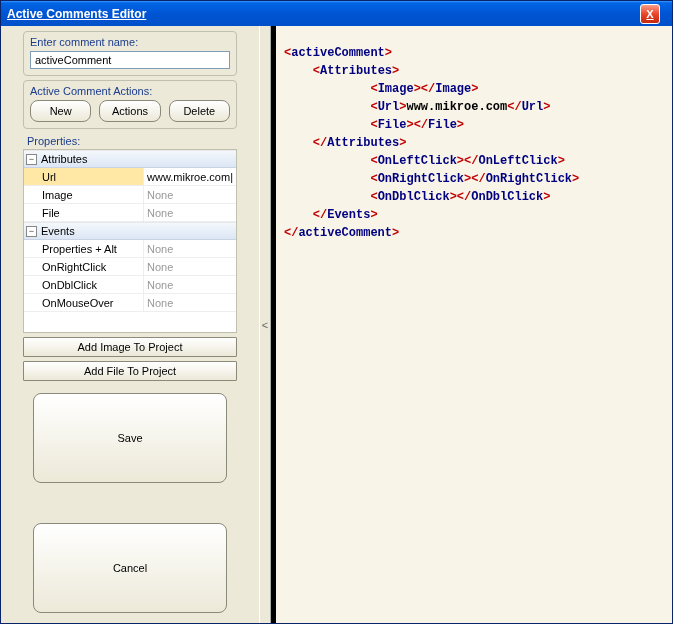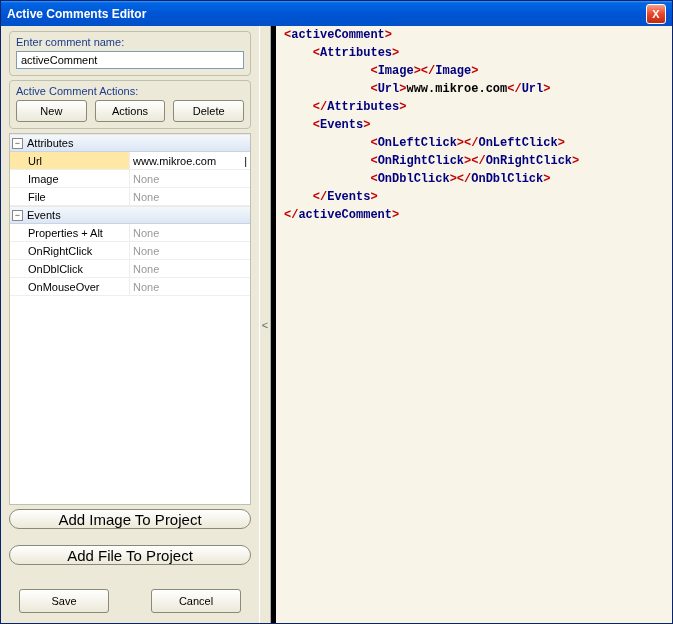--- a/index.html
+++ b/index.html
@@ -1,45 +1,45 @@
 <!DOCTYPE html>
 <html><head>
 <meta charset="utf-8">
 <style>
 * { box-sizing: border-box; margin: 0; padding: 0; }
 body { font-family: Tahoma, Arial, sans-serif; font-size: 11px; background: #fff; }
 .window { width: 673px; height: 624px; border: 1px solid #0a246a; background: #ece9d8; position: relative; display: flex; flex-direction: column; }
-.titlebar { height: 25px; background: linear-gradient(to bottom, #3a95ff 0%, #0066e5 8%, #0055d4 50%, #0050c8 100%); display: flex; align-items: center; padding: 0 6px 0 6px; color: #fff; font-weight: bold; font-size: 12px; }
+.titlebar { height: 25px; background: linear-gradient(to bottom, #3a95ff 0%, #0066e5 8%, #0055d4 50%, #0050c8 100%); display: flex; align-items: center; padding: 0 12px 0 6px; color: #fff; font-weight: bold; font-size: 12px; text-decoration: underline; }
 .titlebar-text { flex: 1; }
 .close-btn { width: 20px; height: 20px; background: linear-gradient(to bottom, #f89e8a, #e8462a 50%, #c4280f); border: 1px solid #fff; border-radius: 3px; color: #fff; display: flex; align-items: center; justify-content: center; font-weight: bold; font-size: 11px; cursor: pointer; }
 .content { flex: 1; display: flex; overflow: hidden; }
-.left-panel { width: 258px; background: #ece9d8; padding: 5px 8px; display: flex; flex-direction: column; }
+.left-panel { width: 258px; background: #ece9d8; padding: 5px 22px; display: flex; flex-direction: column; }
 .fieldset { border: 1px solid #c0c0b0; border-radius: 4px; background: #ece9d8; margin-bottom: 4px; padding: 4px 6px 6px 6px; }
 .fieldset-label { color: #1a3c8c; font-size: 11px; display: block; margin-bottom: 3px; }
 .text-input { width: 100%; border: 1px solid #7f9db9; padding: 2px 4px; font-size: 11px; font-family: inherit; background: #fff; }
 .btn-row { display: flex; gap: 8px; justify-content: space-between; }
-.btn { flex: 1; height: 22px; border: 1px solid #8a8a7a; border-radius: 3px; background: linear-gradient(to bottom, #fff, #ece9d8); font-size: 11px; cursor: pointer; font-family: inherit; }
+.btn { flex: 1; height: 22px; border: 1px solid #8a8a7a; border-radius: 8px; background: linear-gradient(to bottom, #fff, #ece9d8); font-size: 11px; cursor: pointer; font-family: inherit; }
 .props-label { color: #1a3c8c; margin: 2px 0 2px 4px; }
 .prop-grid { border: 1px solid #c0c0b0; background: #fff; flex: 1; overflow: auto; }
 .prop-header { background: linear-gradient(to bottom, #f4f8fc, #dce6f4); border-top: 1px solid #e8e8e8; border-bottom: 1px solid #c8d4e4; height: 18px; display: flex; align-items: center; padding-left: 2px; cursor: pointer; }
 .expander { width: 11px; height: 11px; border: 1px solid #888; background: #fff; display: inline-flex; align-items: center; justify-content: center; margin-right: 4px; font-size: 9px; line-height: 1; color: #444; }
 .prop-header-text { font-weight: normal; color: #000; }
 .prop-row { display: flex; height: 18px; border-bottom: 1px solid #eee; }
 .prop-name { width: 120px; padding-left: 18px; display: flex; align-items: center; border-right: 1px solid #eee; color: #000; }
 .prop-name.selected { background: #ffe8a6; }
 .prop-val { flex: 1; display: flex; align-items: center; padding: 0 3px; color: #999; }
 .prop-val.editing { color: #000; background: #fff; }
 .prop-val input { border: none; outline: none; font-size: 11px; font-family: inherit; width: 100%; }
 .misc-section { margin-top: 4px; }
-.misc-btn { width: 100%; height: 20px; margin-bottom: 16px; border: 1px solid #8a8a7a; border-radius: 10px; background: linear-gradient(to bottom, #fff, #ece9d8); font-size: 15px; cursor: pointer; font-family: inherit; }
-.bottom-btns { display: flex; gap: 40px; padding: 8px 10px 5px; justify-content: space-between; }
+.misc-btn { width: 100%; height: 20px; margin-bottom: 4px; border: 1px solid #8a8a7a; border-radius: 1px; background: linear-gradient(to bottom, #fff, #ece9d8); font-size: 11px; cursor: pointer; font-family: inherit; }
+.bottom-btns { display: flex; gap: 40px; padding: 8px 10px 5px; justify-content: space-between; flex-direction: column; }
 .bottom-btns .btn { flex: 0 0 90px; height: 24px; }
 .splitter { width: 12px; background: #ece9d8; border-left: 1px solid #fff; border-right: 1px solid #aaa; display: flex; align-items: center; justify-content: center; cursor: col-resize; color: #666; }
 .divider-bar { width: 5px; background: #000; }
-.right-panel { flex: 1; background: #f8f4e8; font-family: 'Courier New', monospace; font-size: 12px; padding: 0 8px; overflow: auto; font-weight: bold; }
+.right-panel { flex: 1; background: #f8f4e8; font-family: 'Courier New', monospace; font-size: 12px; padding: 18px 8px; overflow: auto; font-weight: bold; }
 .right-panel .line { white-space: pre; line-height: 1.5; }
 .t-brack { color: #c00000; }
 .t-tag { color: #000080; font-weight: bold; }
 .t-text { color: #000; }
 </style>
 </head>
 <body>
 
 <div class="window">
   <div class="titlebar">
@@ -58,20 +58,21 @@
 
       <div class="fieldset">
         <span class="fieldset-label">Active Comment Actions:</span>
         <div class="btn-row">
           <button class="btn">New</button>
           <button class="btn">Actions</button>
           <button class="btn">Delete</button>
         </div>
       </div>
 
+      <div class="props-label">Properties:</div>
       <div class="prop-grid">
         <div class="prop-header">
           <span class="expander">−</span>
           <span class="prop-header-text">Attributes</span>
         </div>
         <div class="prop-row">
           <div class="prop-name selected">Url</div>
           <div class="prop-val editing"><input value="www.mikroe.com" style="">|</div>
         </div>
         <div class="prop-row">
@@ -118,22 +119,22 @@
     <div class="splitter">
         <span>&lt;</span>
       </div>
     <div class="divider-bar"></div>
 
     <div class="right-panel">
       <div class="line"><span class="t-brack">&lt;</span><span class="t-tag">activeComment</span><span class="t-brack">&gt;</span></div>
       <div class="line">    <span class="t-brack">&lt;</span><span class="t-tag">Attributes</span><span class="t-brack">&gt;</span></div>
       <div class="line">            <span class="t-brack">&lt;</span><span class="t-tag">Image</span><span class="t-brack">&gt;</span><span class="t-brack">&lt;/</span><span class="t-tag">Image</span><span class="t-brack">&gt;</span></div>
       <div class="line">            <span class="t-brack">&lt;</span><span class="t-tag">Url</span><span class="t-brack">&gt;</span><span class="t-text">www.mikroe.com</span><span class="t-brack">&lt;/</span><span class="t-tag">Url</span><span class="t-brack">&gt;</span></div>
+      <div class="line">            <span class="t-brack">&lt;</span><span class="t-tag">File</span><span class="t-brack">&gt;</span><span class="t-brack">&lt;/</span><span class="t-tag">File</span><span class="t-brack">&gt;</span></div>
       <div class="line">    <span class="t-brack">&lt;/</span><span class="t-tag">Attributes</span><span class="t-brack">&gt;</span></div>
-      <div class="line">    <span class="t-brack">&lt;</span><span class="t-tag">Events</span><span class="t-brack">&gt;</span></div>
       <div class="line">            <span class="t-brack">&lt;</span><span class="t-tag">OnLeftClick</span><span class="t-brack">&gt;</span><span class="t-brack">&lt;/</span><span class="t-tag">OnLeftClick</span><span class="t-brack">&gt;</span></div>
       <div class="line">            <span class="t-brack">&lt;</span><span class="t-tag">OnRightClick</span><span class="t-brack">&gt;</span><span class="t-brack">&lt;/</span><span class="t-tag">OnRightClick</span><span class="t-brack">&gt;</span></div>
       <div class="line">            <span class="t-brack">&lt;</span><span class="t-tag">OnDblClick</span><span class="t-brack">&gt;</span><span class="t-brack">&lt;/</span><span class="t-tag">OnDblClick</span><span class="t-brack">&gt;</span></div>
       <div class="line">    <span class="t-brack">&lt;/</span><span class="t-tag">Events</span><span class="t-brack">&gt;</span></div>
       <div class="line"><span class="t-brack">&lt;/</span><span class="t-tag">activeComment</span><span class="t-brack">&gt;</span></div>
     </div>
   </div>
 </div>
 
 </body></html>

